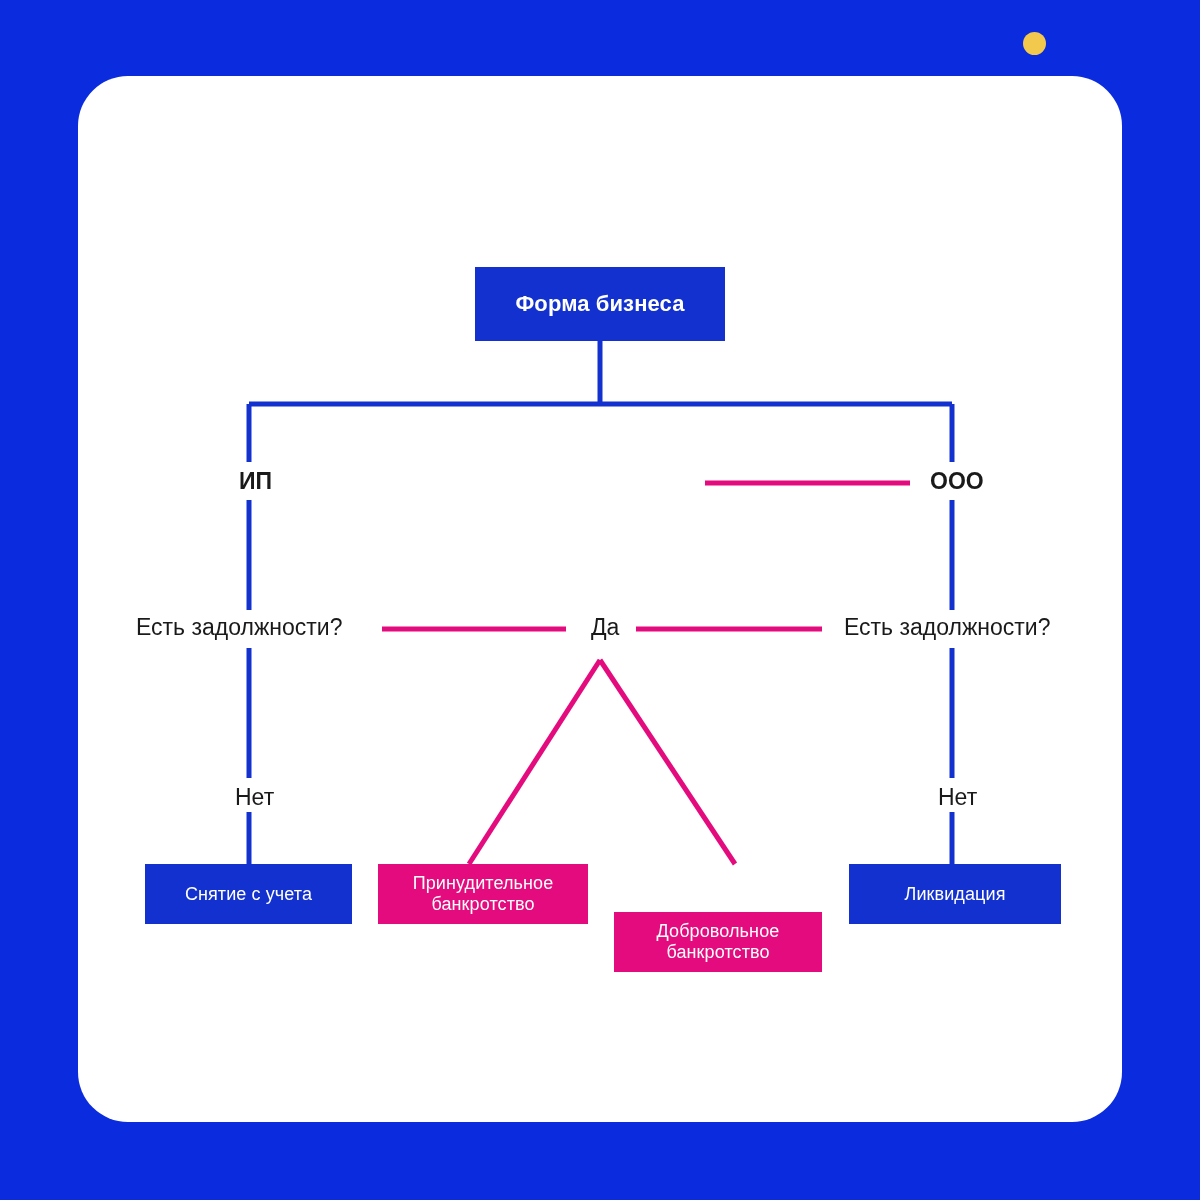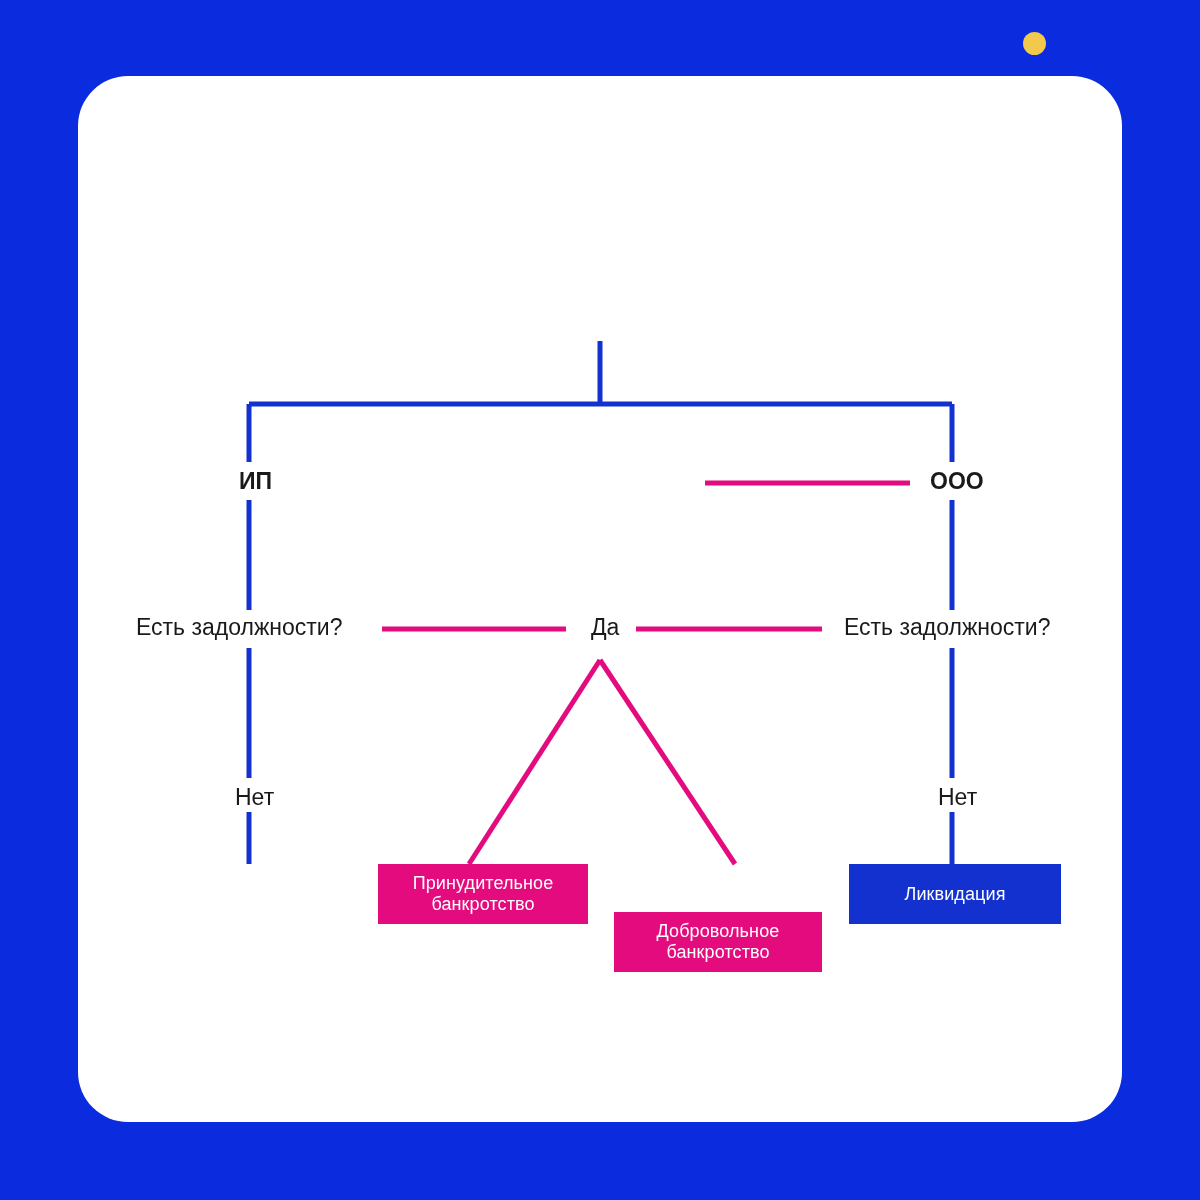--- a/index.html
+++ b/index.html
@@ -147,22 +147,28 @@
 
     <path d="M382 629 L566 629" stroke="#E30B7D" stroke-width="5" fill="none"></path>
 
     <path d="M636 629 L822 629" stroke="#E30B7D" stroke-width="5" fill="none"></path>
 
     <path d="M600 660 L469 864" stroke="#E30B7D" stroke-width="5" fill="none"></path>
 
     <path d="M600 660 L735 864" stroke="#E30B7D" stroke-width="5" fill="none"></path>
   </svg>
 
+  <div class="node blue" id="node-root">
+    <span class="lbl">Форма бизнеса</span>
+  </div>
 
 
+  <div class="node blue" id="node-deregistration">
+    <span class="lbl">Снятие с учета</span>
+  </div>
 
   <div class="node pink" id="node-forced-bankruptcy">
     <span class="lbl">
       <span>Принудительное</span><br>
       <span>банкротство</span>
     </span>
   </div>
 
   <div class="node pink" id="node-voluntary-bankruptcy">
     <span class="lbl">

